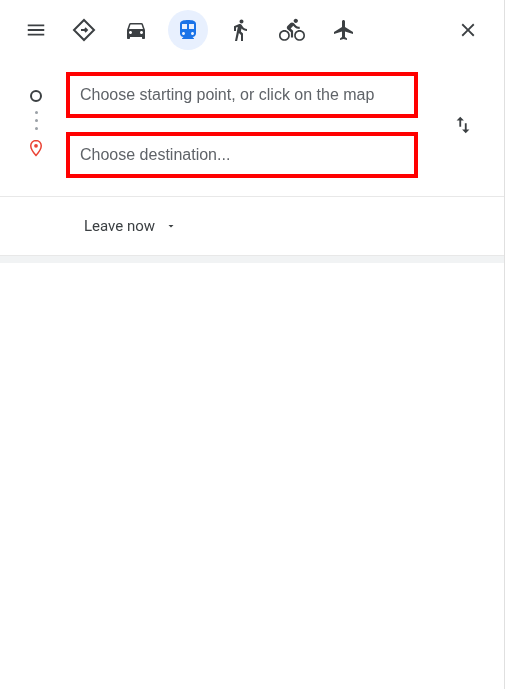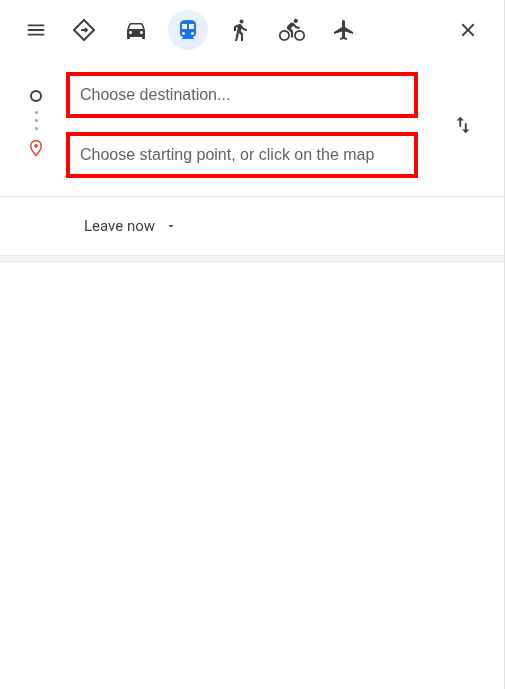--- a/index.html
+++ b/index.html
@@ -222,24 +222,24 @@
       </div>
       <div class="dest-pin">
         <svg width="18" height="18" viewBox="0 0 24 24" fill="none" stroke="#ea4335" stroke-width="2">
             <path d="M12 2C8.13 2 5 5.13 5 9c0 5.25 7 13 7 13s7-7.75 7-13c0-3.87-3.13-7-7-7z" fill="none"></path>
             <circle cx="12" cy="9" r="2.5" fill="#ea4335" stroke="none"></circle>
           </svg>
       </div>
     </div>
     <div class="fields-col">
       <div class="field-box">
+        <input class="field-input" type="text" placeholder="Choose starting point, or click on the map" style="">
+      </div>
+      <div class="field-box">
         <input class="field-input" type="text" placeholder="Choose destination..." style="">
-      </div>
-      <div class="field-box">
-        <input class="field-input" type="text" placeholder="Choose starting point, or click on the map" style="">
       </div>
     </div>
     <div class="swap-col">
       <div class="swap-btn">
         <svg width="22" height="22" viewBox="0 0 24 24" fill="#3c4043">
             <path d="M16 17.01V10h-2v7.01h-3L15 21l4-3.99h-3zM9 3L5 6.99h3V14h2V6.99h3L9 3z"></path>
           </svg>
       </div>
     </div>
   </div>

